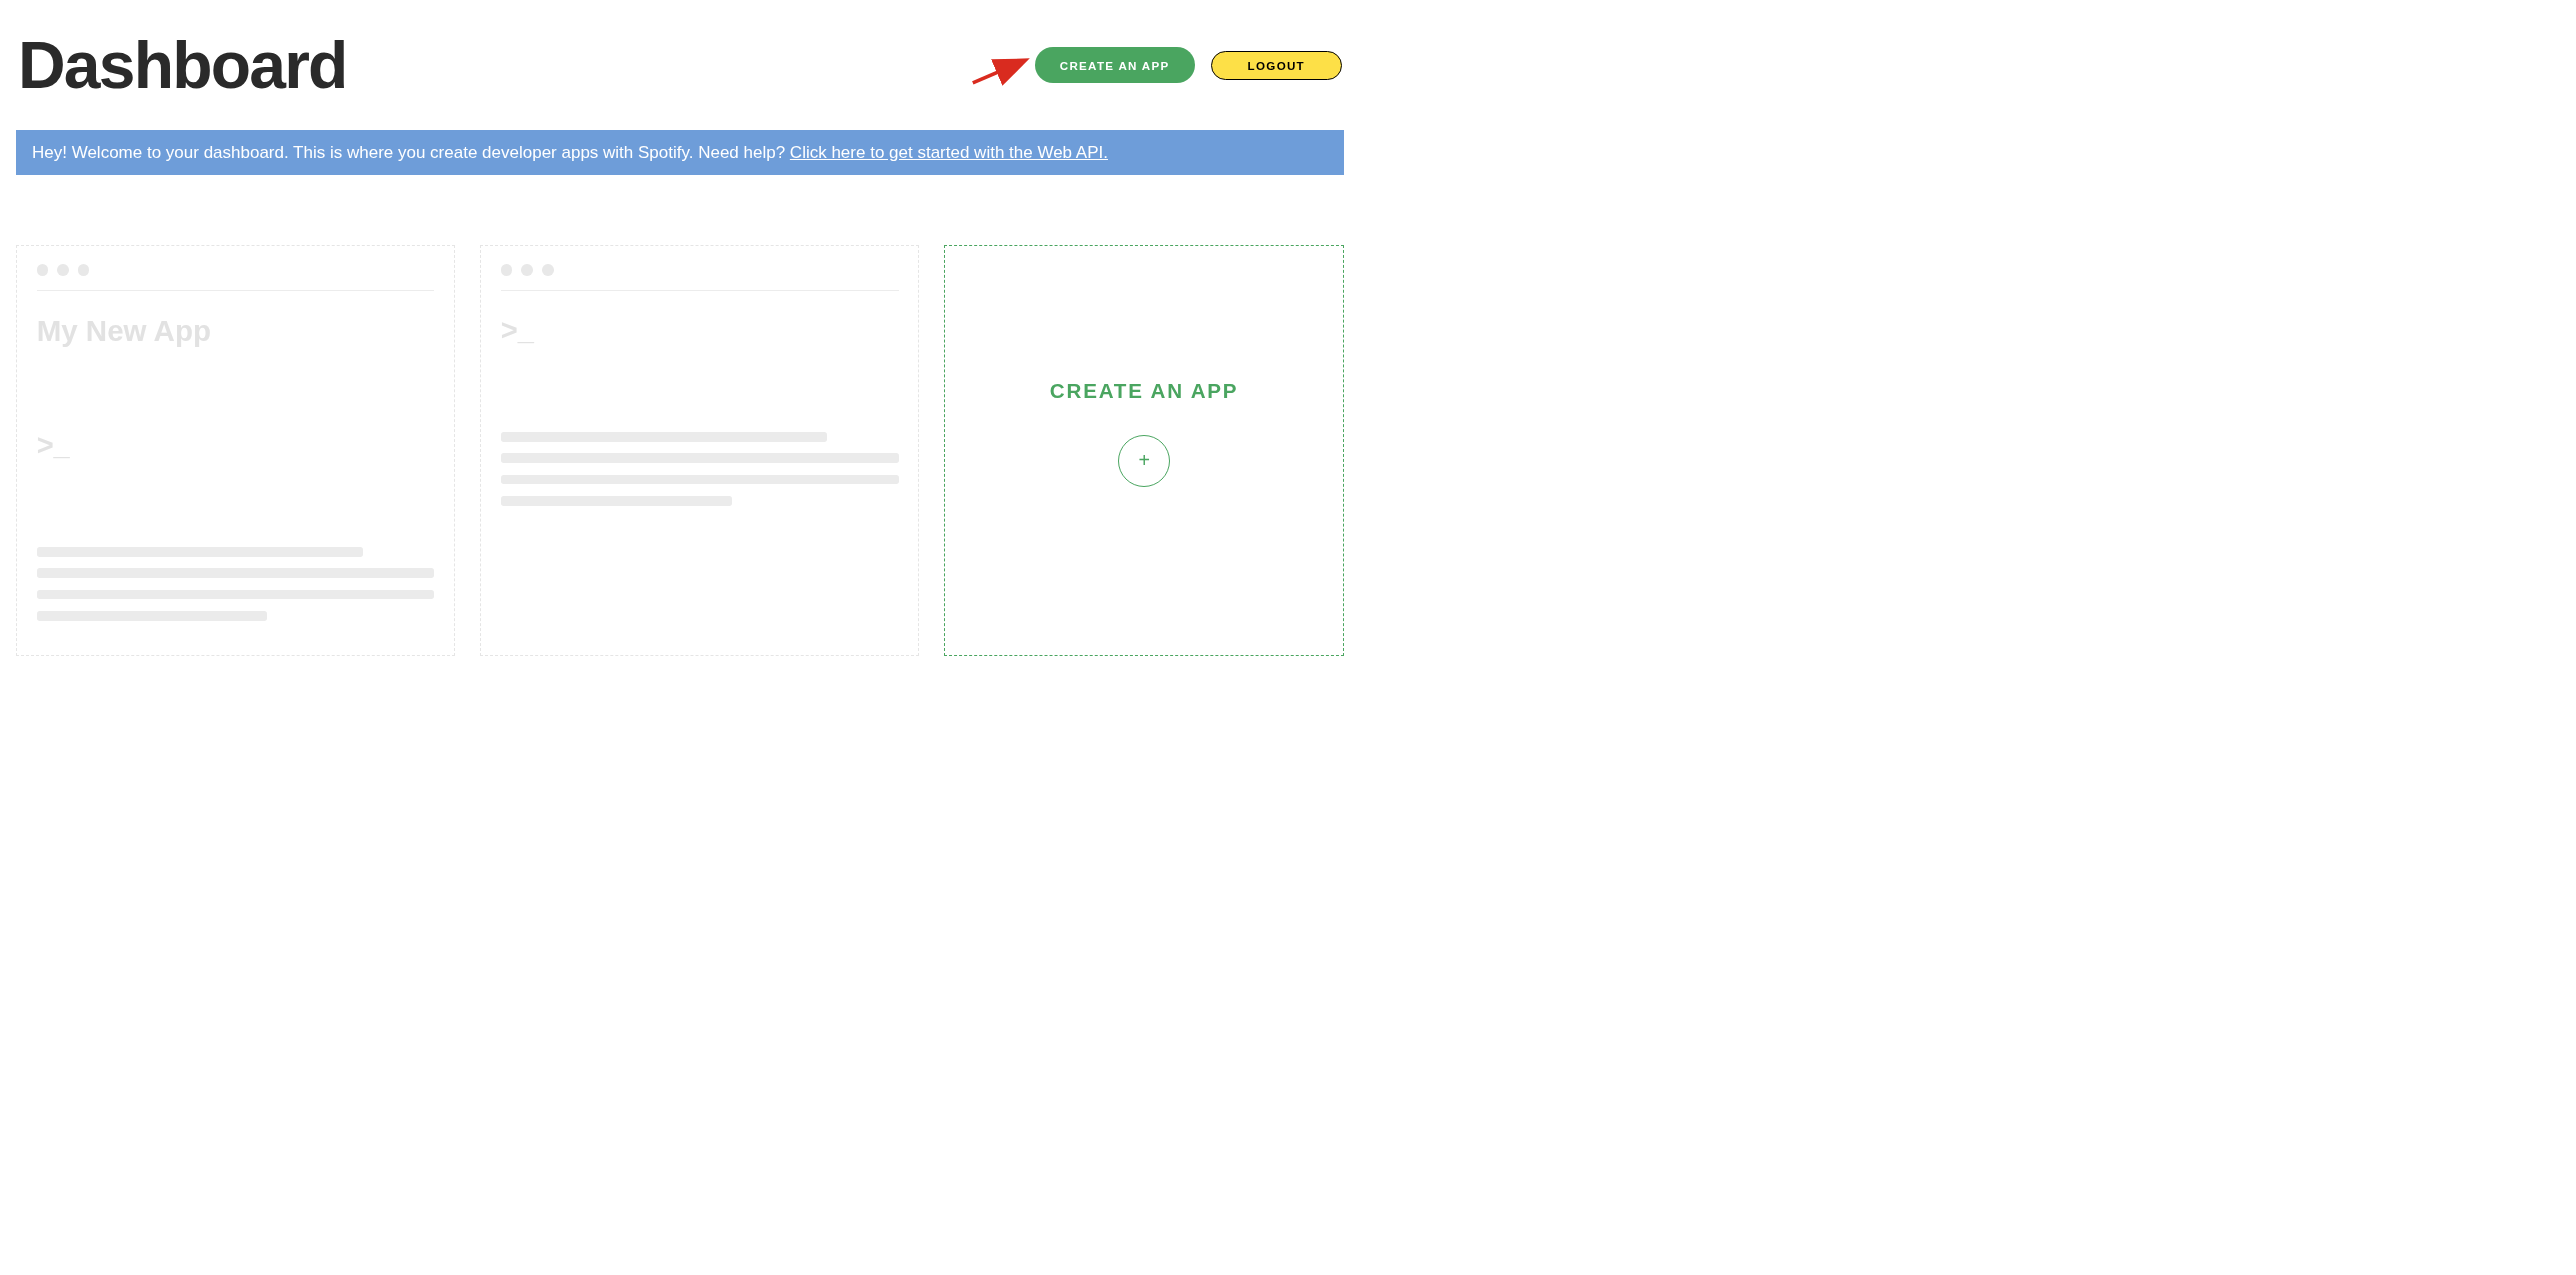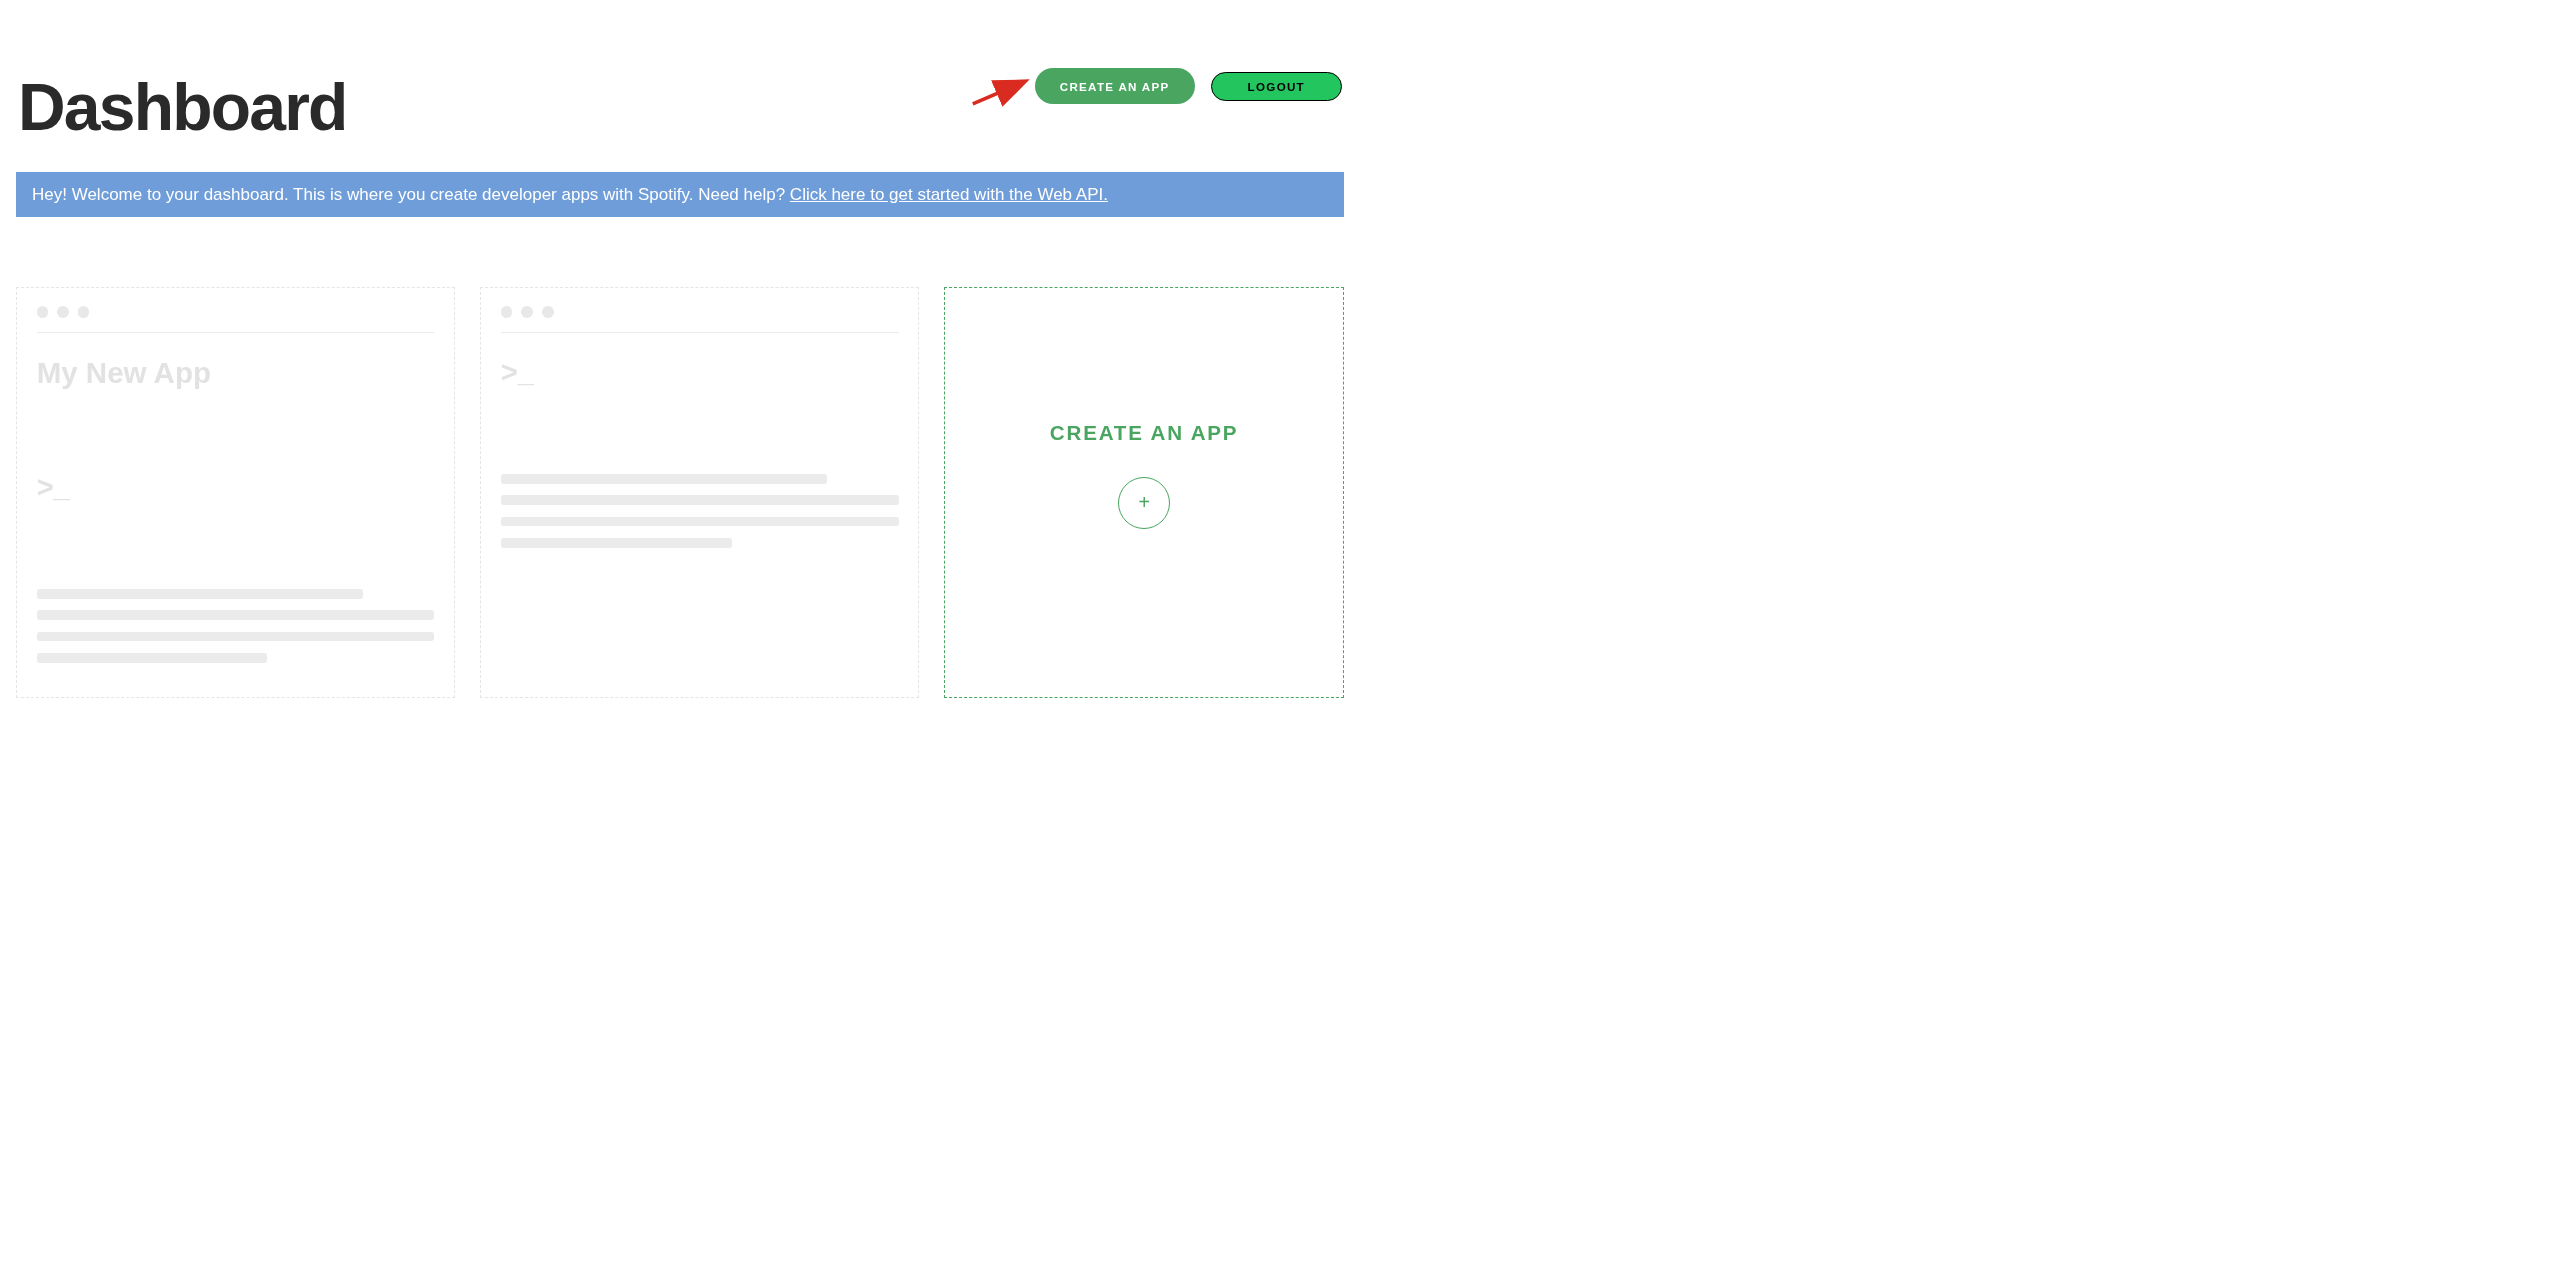--- a/index.html
+++ b/index.html
@@ -17,21 +17,20 @@
       display: flex;
       justify-content: space-between;
       align-items: center;
       padding: 27px 18px 27px 18px;
     }
     .page-title {
       font-size: 66px;
       font-weight: 900;
       color: #2a2a2a;
       letter-spacing: -1.8px;
-      margin-top: 42px;
     }
     .header-actions {
       display: flex;
       gap: 16px;
       align-items: center;
       position: relative;
     }
     .btn {
       padding: 11.6px 25px;
       border-radius: 21.5px;
@@ -40,21 +39,21 @@
       letter-spacing: 1.3px;
       cursor: pointer;
       border: none;
       text-transform: uppercase;
     }
     .btn-primary {
       background: #4aa560;
       color: #ffffff;
     }
     .btn-outline {
-      background: #22c55e;
+      background: #fde047;
       color: #000000;
       border: 1.3px solid #000000;
       padding: 7px 36px;
     }
     .arrow-annotation {
       position: absolute;
       left: -64px;
       top: 7.2px;
       pointer-events: none;
     }

